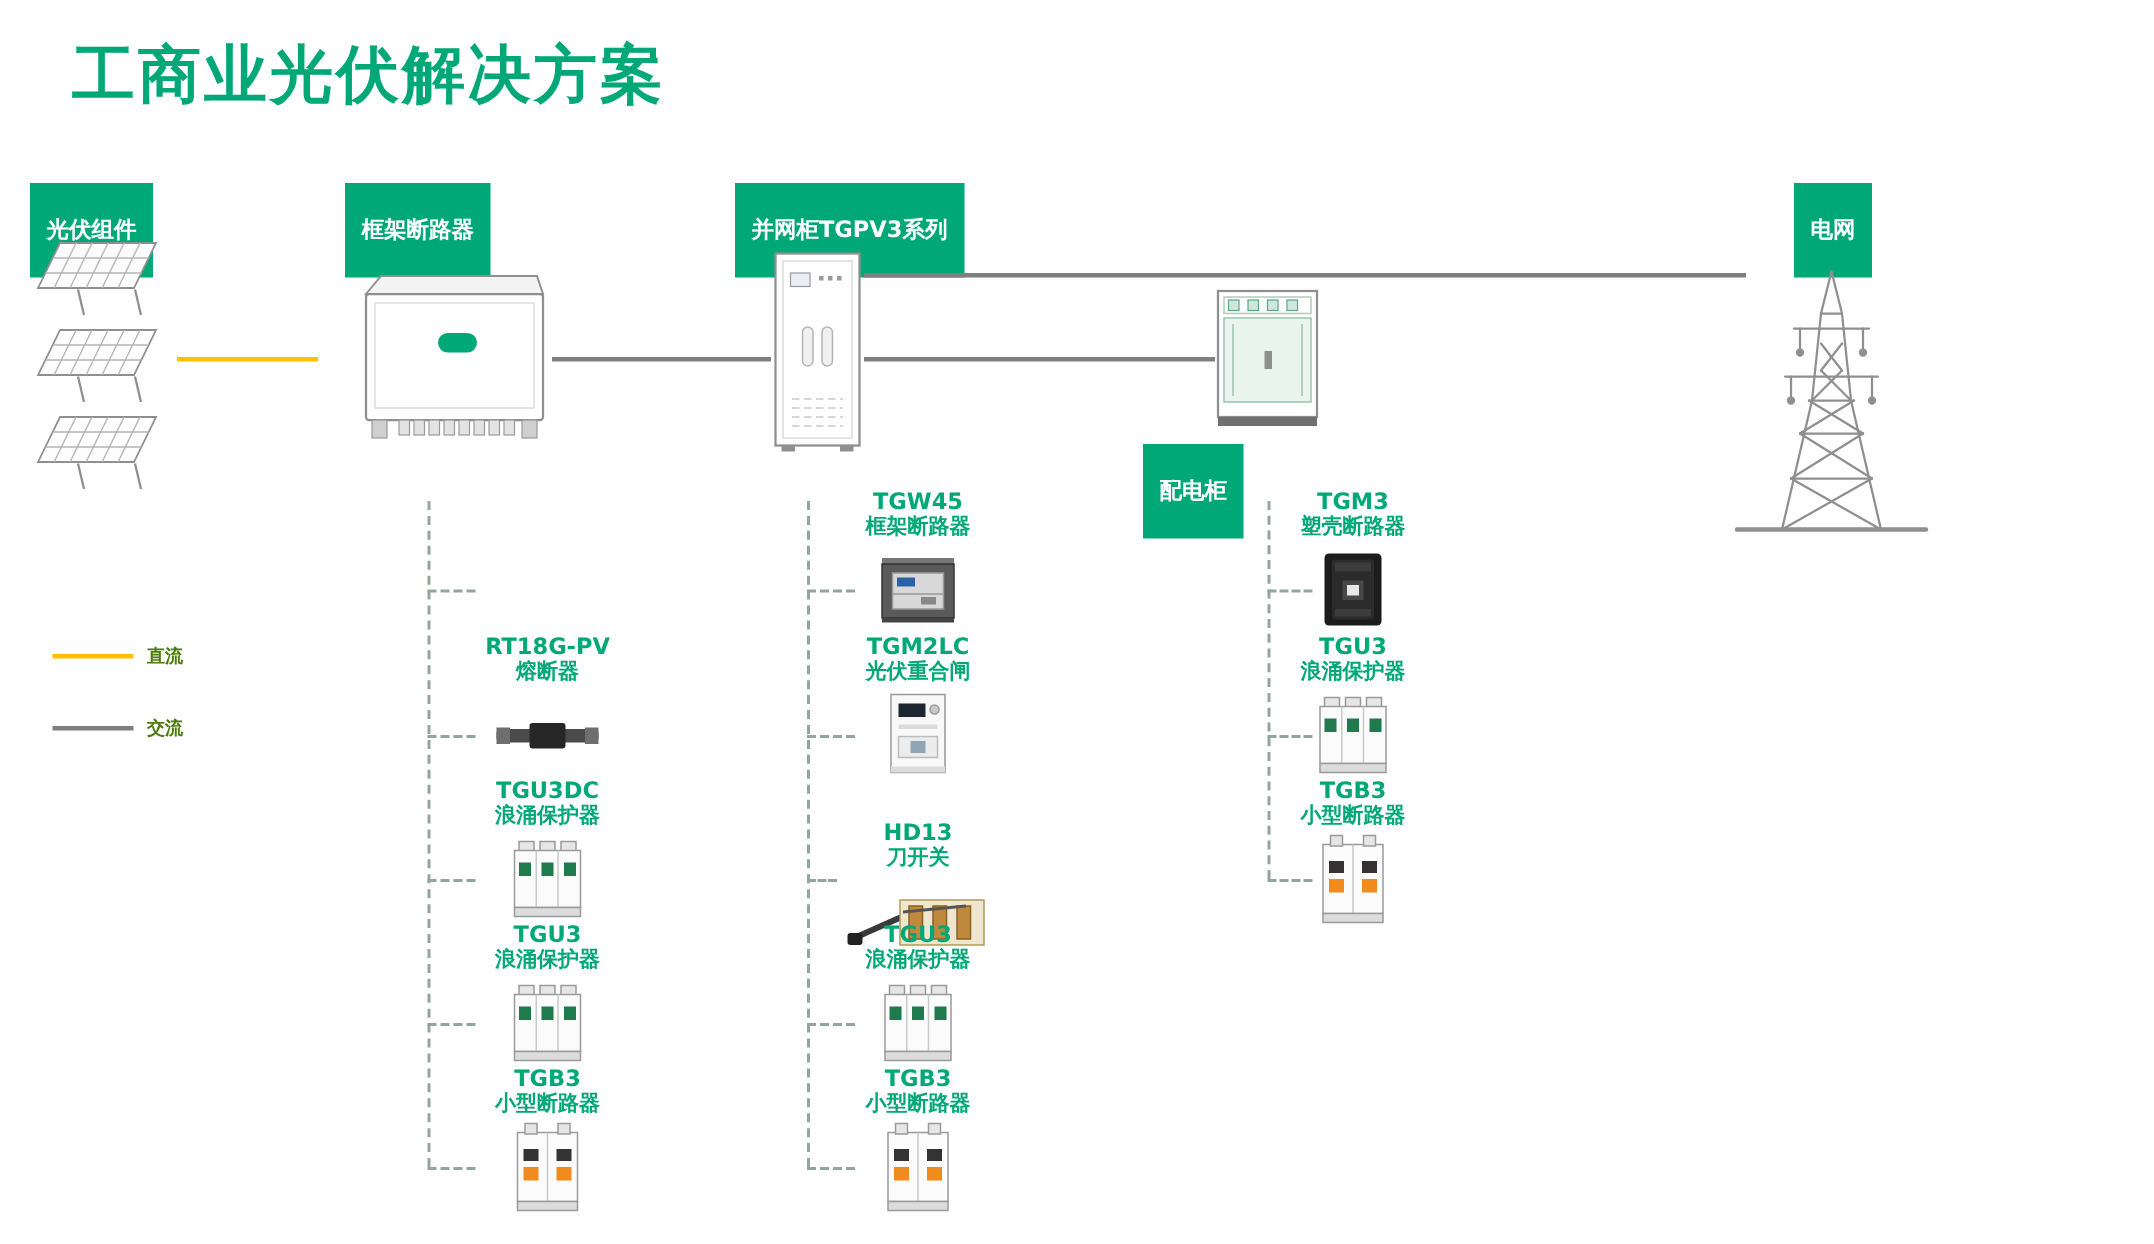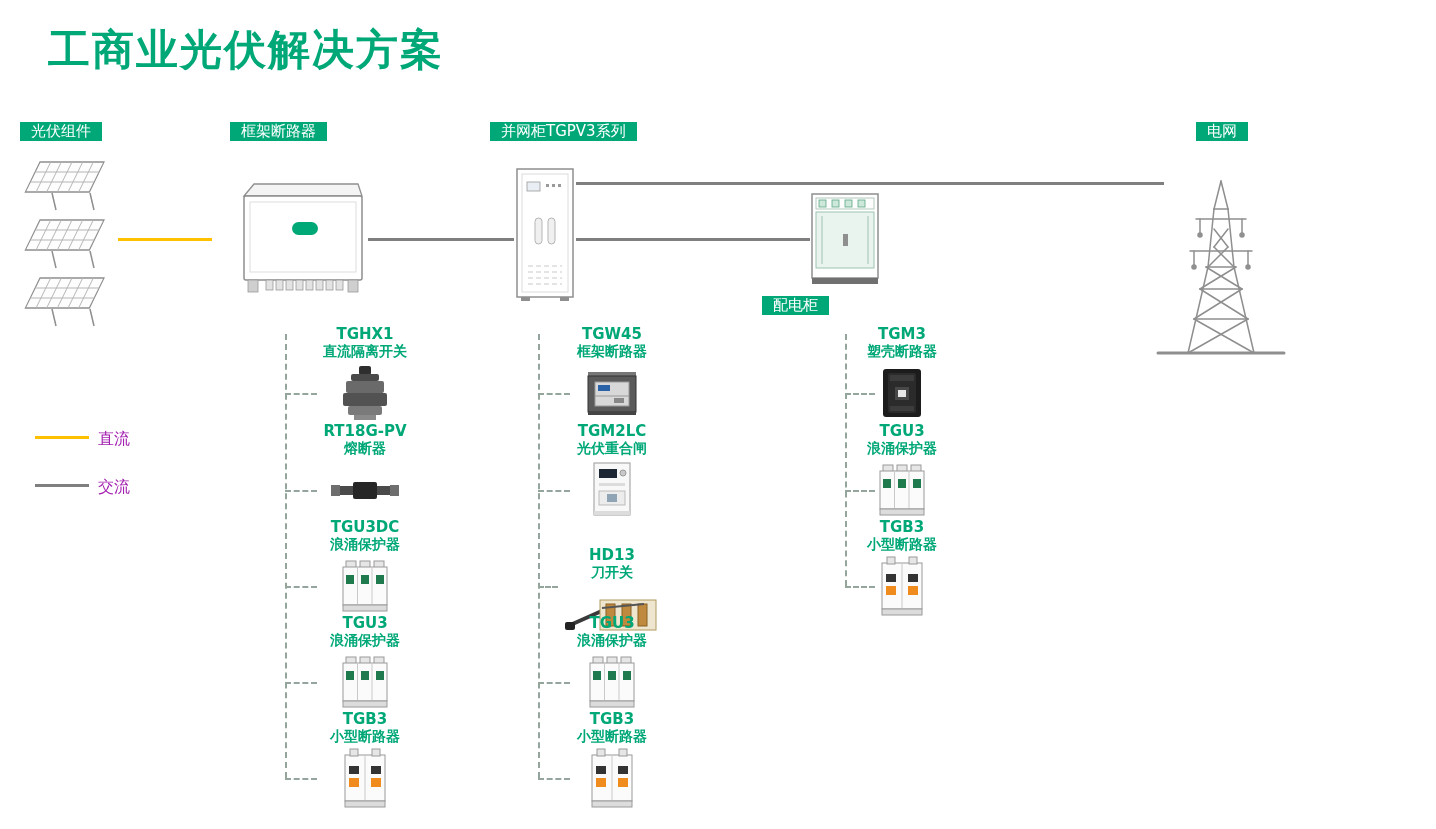--- a/index.html
+++ b/index.html
@@ -7,29 +7,29 @@
     position:relative;width:1436px;height:829px;background:#ffffff;overflow:hidden;
     font-family:"DejaVu Sans","Liberation Sans",sans-serif;
     border-radius:31px;
   }
   .title{
     position:absolute;left:48px;top:22px;margin:0;
     font-size:42px;font-weight:800;letter-spacing:2px;color:#00A878;
   }
   .badge{
     position:absolute;background:#00A878;color:#ffffff;
-    font-size:15px;font-weight:400;line-height:19px;padding:0 11px;
+    font-size:15px;font-weight:700;line-height:19px;padding:22px 11px;
     white-space:nowrap;
   }
   .illus{position:absolute;}
   .line{position:absolute;height:3px;}
   .line.dc{background:#FFC000;}
   .line.ac{background:#7f7f7f;}
   .legend-label{
-    position:absolute;color:#a21caf;font-size:16px;font-weight:400;white-space:nowrap;
+    position:absolute;color:#4d7c0f;font-size:12px;font-weight:700;white-space:nowrap;
   }
   .vline{position:absolute;width:0;border-left:2px dashed #94a69c;}
   .hstub{position:absolute;height:0;border-top:2px dashed #94a69c;}
   .item{position:absolute;width:130px;text-align:center;color:#00A878;}
   .item .model{font-size:15px;font-weight:700;line-height:17px;}
   .item .desc{font-size:14px;font-weight:700;line-height:16px;}
   .item .img{margin-top:5px;height:58px;display:flex;align-items:center;justify-content:center;}
 </style>
 </head>
 <body>
@@ -205,34 +205,20 @@
   <div class="hstub" style="left:538px;top:490px;width:32px"></div>
   <div class="hstub" style="left:538px;top:586px;width:20px"></div>
   <div class="hstub" style="left:538px;top:682px;width:32px"></div>
   <div class="hstub" style="left:538px;top:778px;width:32px"></div>
 
   <div class="vline" style="left:845px;top:334px;height:252px"></div>
   <div class="hstub" style="left:845px;top:393px;width:30px"></div>
   <div class="hstub" style="left:845px;top:490px;width:30px"></div>
   <div class="hstub" style="left:845px;top:586px;width:30px"></div>
 
-  <div class="item" style="left:300px;top:326px">
-    <div class="model">TGHX1</div>
-    <div class="desc">直流隔离开关</div>
-    <div class="img">
-      <svg width="54" height="56" viewBox="0 0 54 56">
-        <rect x="21" y="1" width="12" height="9" rx="2" fill="#2e2e2e"></rect>
-        <rect x="13" y="9" width="28" height="7" rx="2" fill="#4a4a4a"></rect>
-        <rect x="8" y="16" width="38" height="12" rx="2" fill="#6a6a6a"></rect>
-        <rect x="5" y="28" width="44" height="13" rx="2" fill="#525252"></rect>
-        <rect x="10" y="41" width="34" height="9" rx="2" fill="#7a7a7a"></rect>
-        <rect x="16" y="50" width="22" height="5" fill="#8a8a8a"></rect>
-      </svg>
-    </div>
-  </div>
 
   <div class="item" style="left:300px;top:423px">
     <div class="model">RT18G-PV</div>
     <div class="desc">熔断器</div>
     <div class="img">
       <svg width="72" height="22" viewBox="0 0 72 22">
         <rect x="2" y="7" width="68" height="9" rx="3" fill="#4a4a4a"></rect>
         <rect x="24" y="3" width="24" height="17" rx="2" fill="#262626"></rect>
         <rect x="2" y="6" width="9" height="11" fill="#6e6e6e"></rect>
         <rect x="61" y="6" width="9" height="11" fill="#6e6e6e"></rect>

